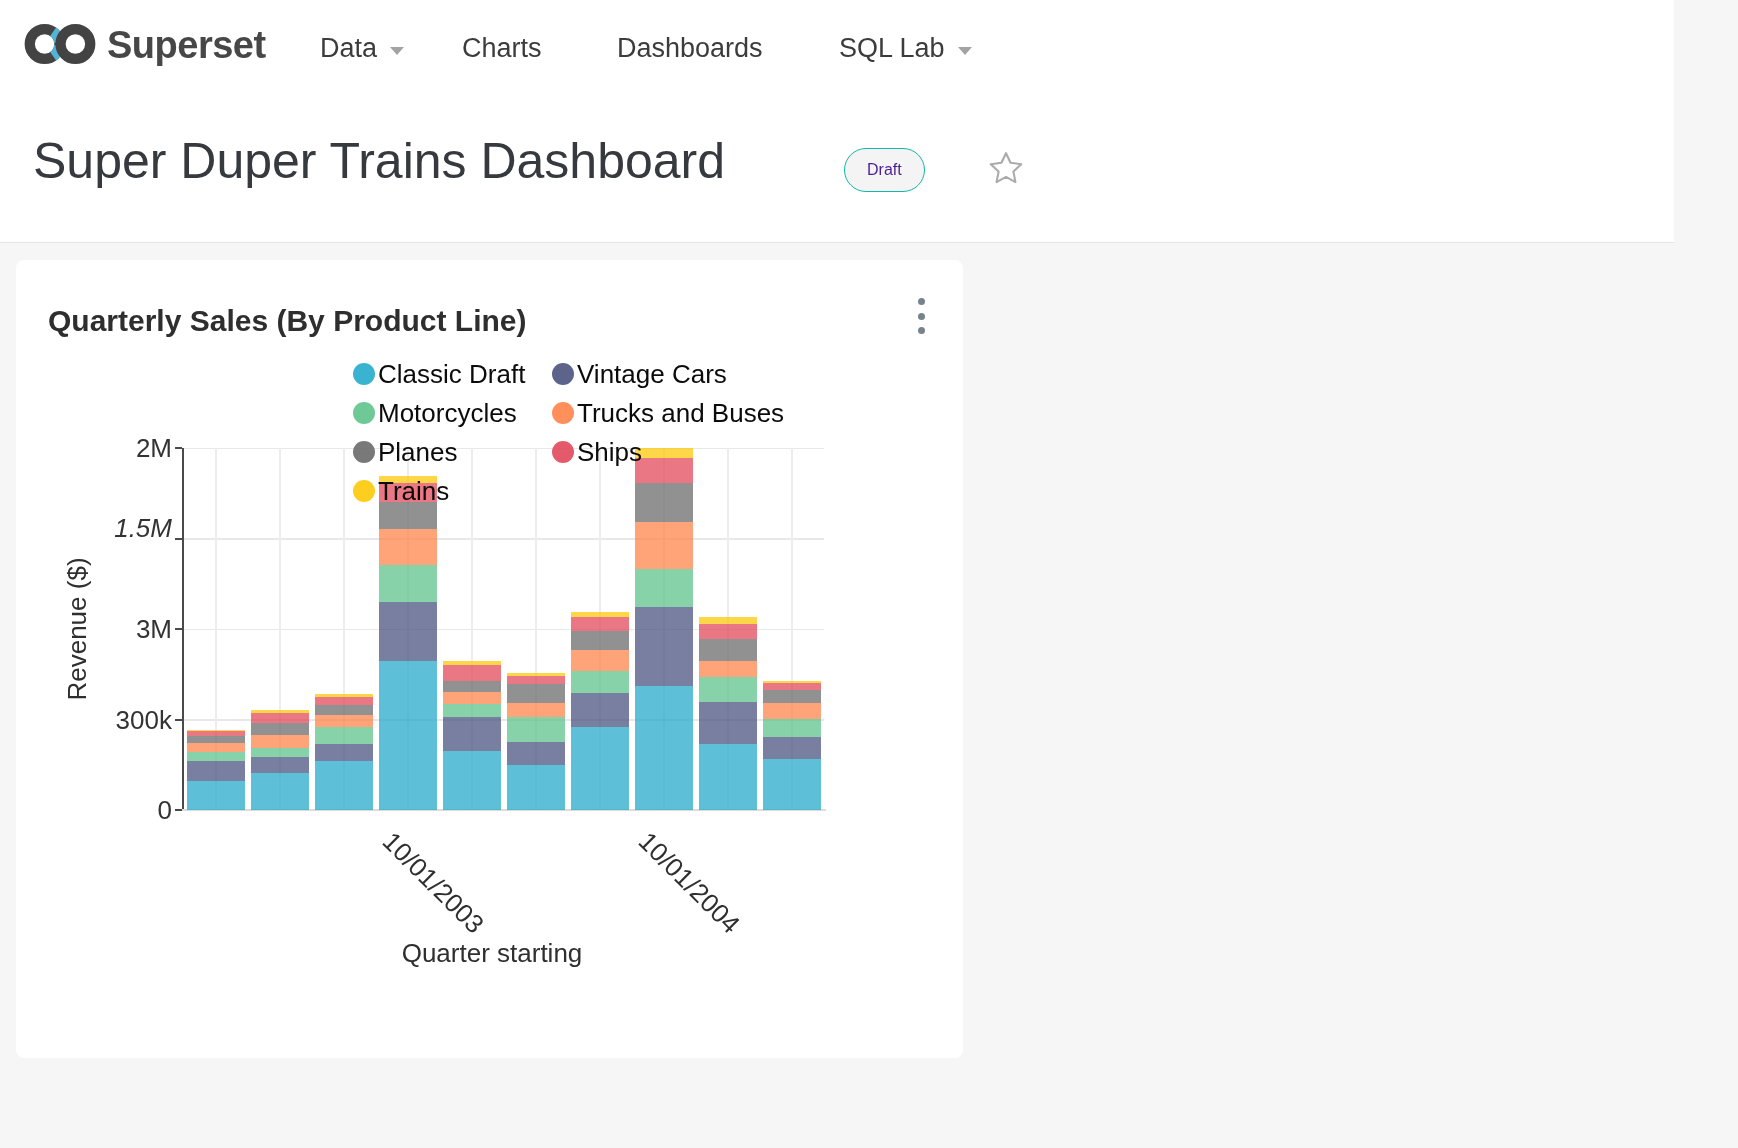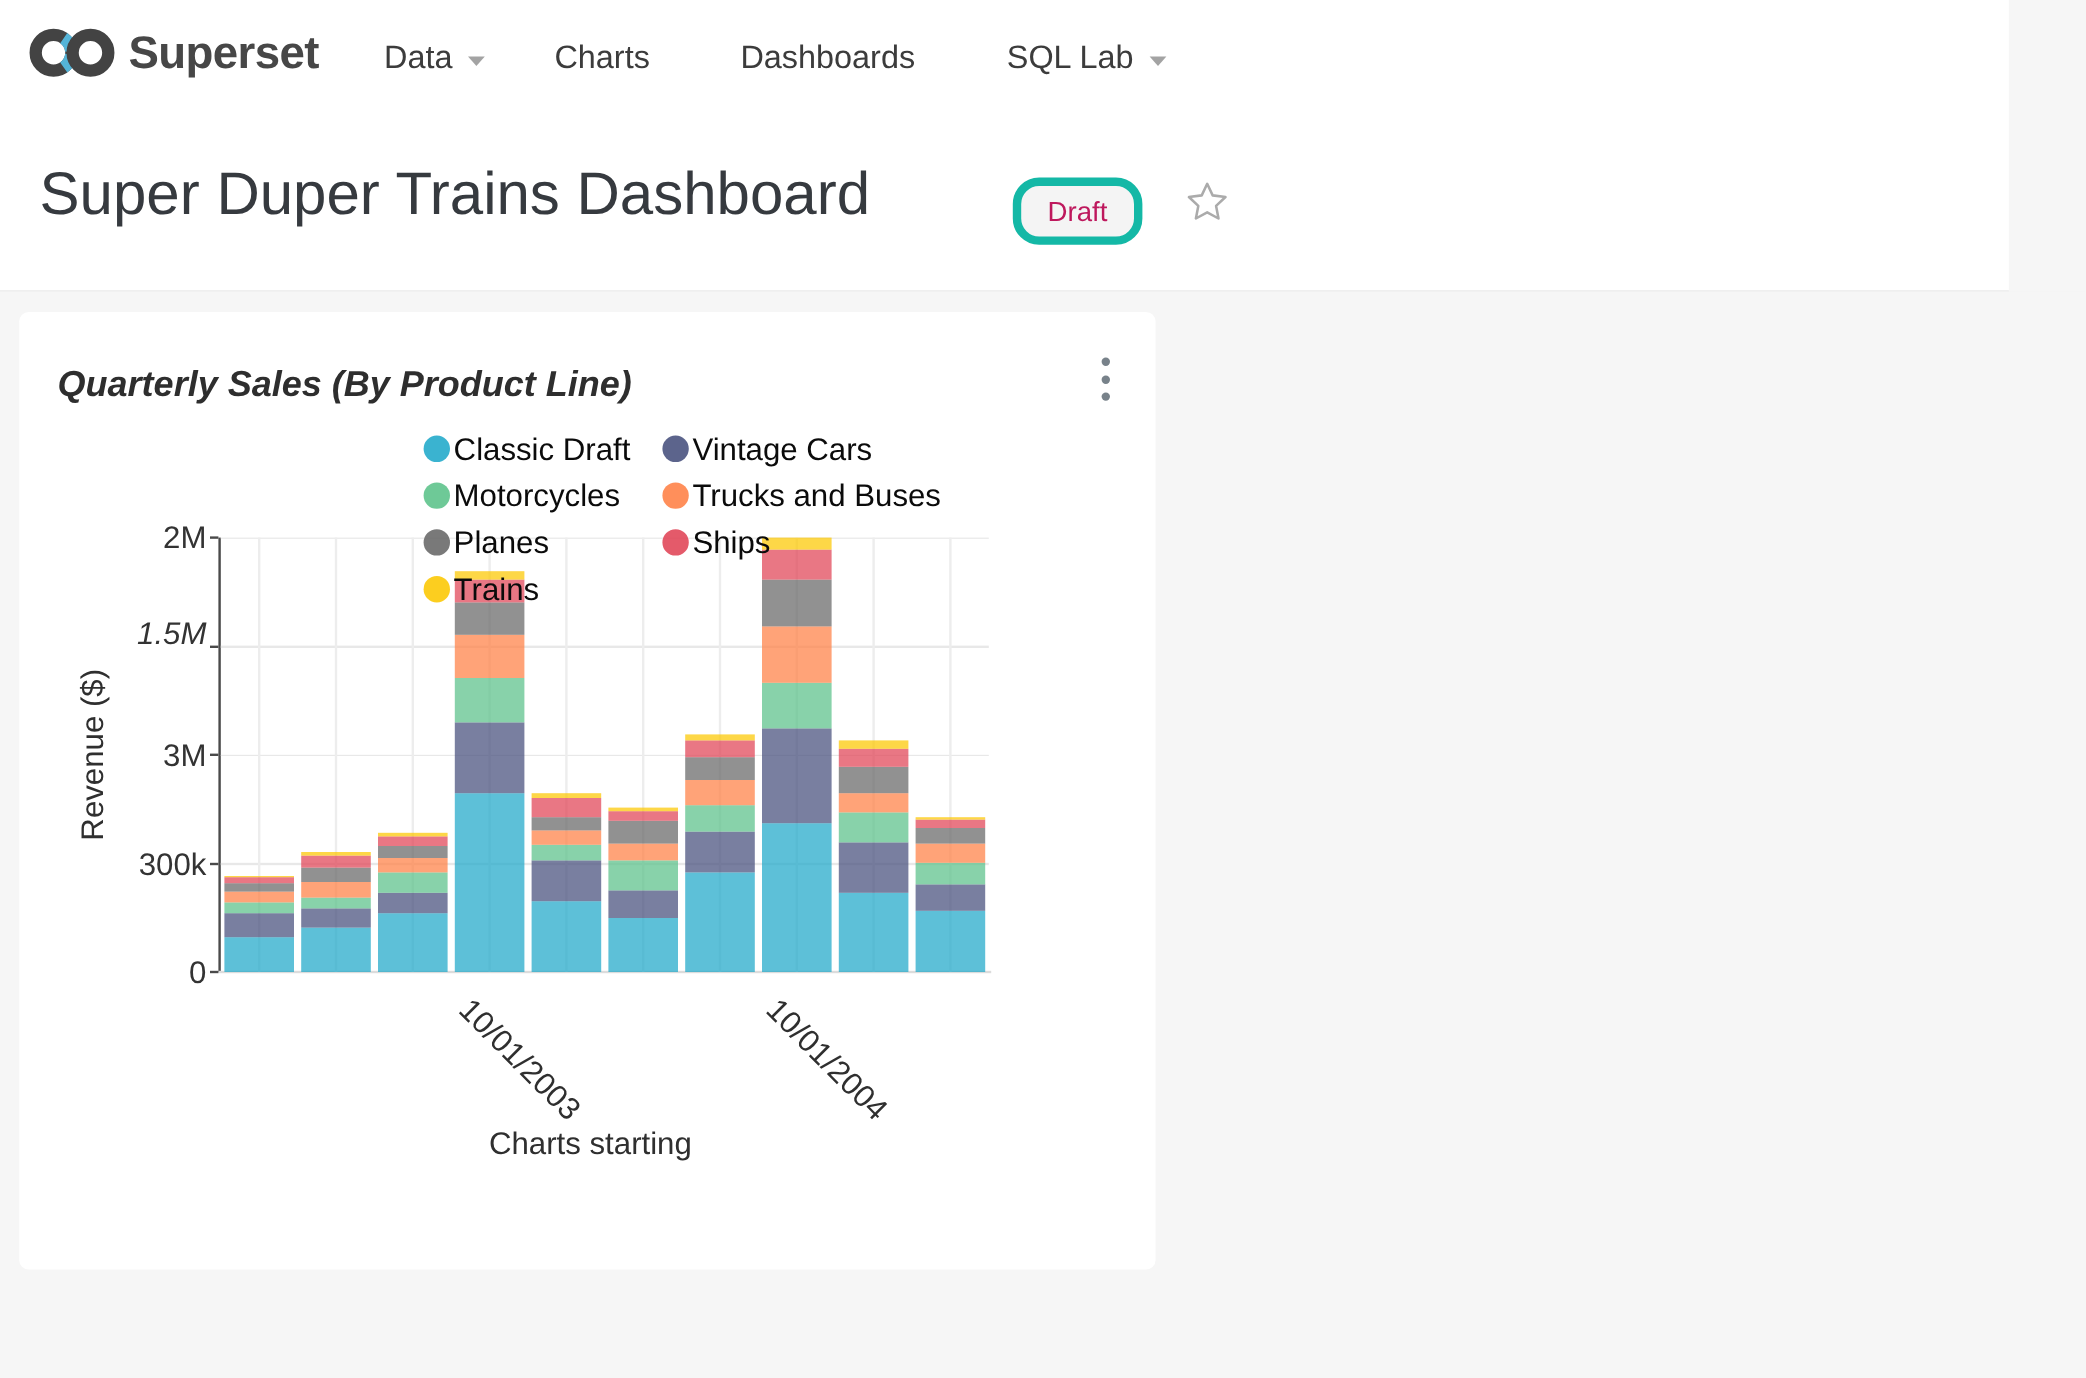--- a/index.html
+++ b/index.html
@@ -12,26 +12,26 @@
   .header{position:relative;width:1674px;height:242px;background:#FFFFFF;border-bottom:1px solid #E4E4E4;}
   .navbar{position:absolute;left:0;top:0;height:88px;width:100%;display:flex;align-items:center;}
   .logo{position:absolute;left:20px;top:20px;width:80px;height:48px;}
   .brand{position:absolute;left:107px;top:24px;font-size:38px;font-weight:bold;color:#474747;letter-spacing:-0.5px;}
   .nav-item{position:absolute;top:33px;font-size:27px;color:#3C3C3C;display:flex;align-items:center;cursor:pointer;}
   .nav-data{left:320px;} .nav-charts{left:462px;} .nav-dash{left:617px;} .nav-sql{left:839px;}
   .caret{width:0;height:0;border-left:7px solid transparent;border-right:7px solid transparent;
     border-top:8px solid #A3A3A3;margin-left:13px;margin-top:5px;}
   .page-title{position:absolute;left:33px;top:132px;font-size:50px;font-weight:400;color:#363A3F;}
   .draft-badge{position:absolute;left:844px;top:148px;height:42px;padding:0 22px;background:#F4F4F4;
-    border:7px solid #14b8a6;border-radius:22px;font-size:23px;color:#be185d;display:flex;align-items:center;}
+    border:1px solid #14b8a6;border-radius:22px;font-size:16px;color:#4c1d95;display:flex;align-items:center;}
   .star{position:absolute;left:988px;top:150px;width:36px;height:36px;cursor:pointer;}
   
   .main{position:relative;width:1738px;height:905px;background:#F6F6F6;}
   .card{position:absolute;left:16px;top:17px;width:947px;height:798px;background:#FFFFFF;border-radius:8px;}
-  .card-title{position:absolute;left:32px;top:44px;font-size:30px;font-weight:600;color:#2E2E2E;font-style:italic;}
+  .card-title{position:absolute;left:32px;top:44px;font-size:30px;font-weight:600;color:#2E2E2E;}
   .kebab{position:absolute;left:896px;top:38px;width:18px;height:36px;display:flex;flex-direction:column;
     align-items:center;justify-content:space-between;cursor:pointer;}
   .kebab span{width:7px;height:7px;border-radius:50%;background:#78828A;display:block;}
   
   .plot{position:absolute;left:166px;top:188px;width:640px;height:362px;border-left:2px solid #4A4A4A;overflow:visible;}
   .gridline{position:absolute;left:0;width:640px;height:1.5px;background:#E8E8E8;z-index:1;}
   .baseline{position:absolute;left:-2px;bottom:-1px;width:644px;height:2px;background:#DCDCDC;z-index:1;}
   .vline{position:absolute;top:0;width:2px;height:362px;background:#EDEDED;z-index:1;}
   .ytickmark{position:absolute;left:-9px;width:7px;height:2px;background:#4A4A4A;z-index:2;}
   .ytick{position:absolute;right:calc(100% + 12px);height:26px;line-height:26px;font-size:26px;color:#333;
@@ -116,21 +116,21 @@
           <span class="legend-dot" style="background: rgb(224, 67, 85);"></span>
           <span class="legend-label">Ships</span>
         </div>
         <div class="legend-item">
           <span class="legend-dot" style="background: rgb(252, 199, 0);"></span>
           <span class="legend-label">Trains</span>
         </div>
       </div>
     <div class="plot" id="plot">
       <div class="y-title" id="ytitle">Revenue ($)</div>
-      <div class="x-title" id="xtitle">Charts starting</div>
+      <div class="x-title" id="xtitle">Quarter starting</div>
     <div class="ytickmark" style="bottom: -1px;"></div>
         <div class="ytick" style="bottom: -13px;">0</div>
         <div class="gridline" style="bottom: 89.5px;"></div>
         <div class="ytickmark" style="bottom: 89.5px;"></div>
         <div class="ytick" style="bottom: 77.5px;">300k</div>
         <div class="gridline" style="bottom: 180px;"></div>
         <div class="ytickmark" style="bottom: 180px;"></div>
         <div class="ytick" style="bottom: 168px;">3M</div>
         <div class="gridline" style="bottom: 270.5px;"></div>
         <div class="ytickmark" style="bottom: 270.5px;"></div>

